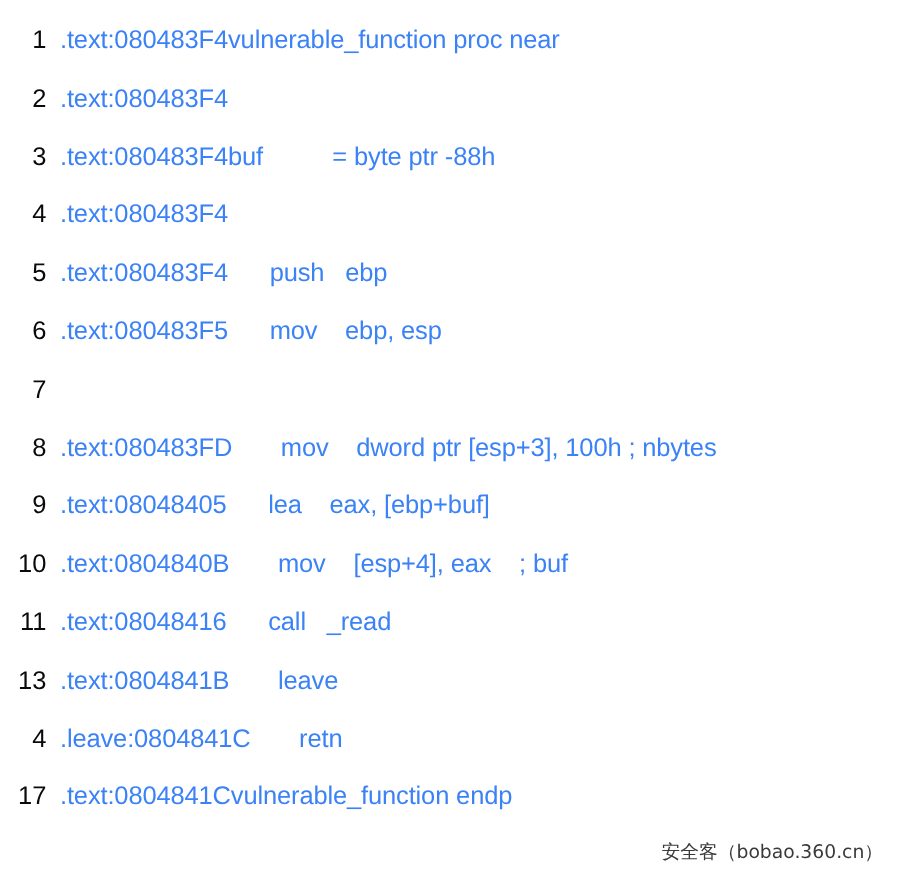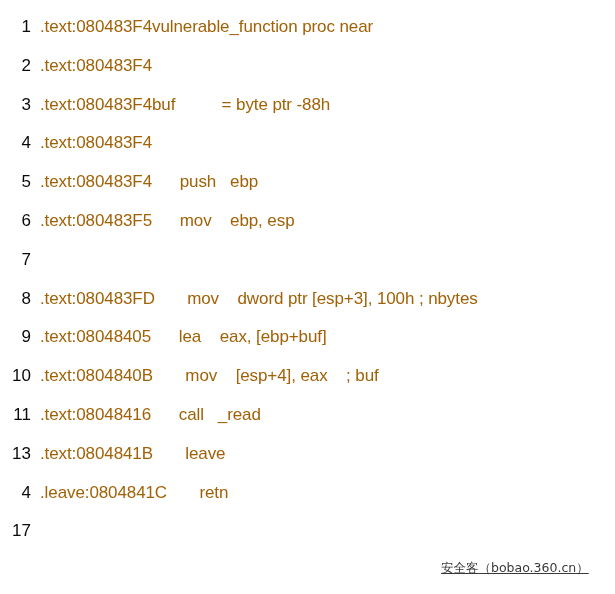--- a/index.html
+++ b/index.html
@@ -35,50 +35,49 @@
     width: 31px;
     min-width: 31px;
     text-align: right;
     font-size: 17px;
     color: #0a0a0a;
     letter-spacing: 0px;
   }
   .line-text {
     padding-left: 9px;
     font-size: 17px;
-    color: #a16207;
+    color: #3b82f6;
     white-space: pre;
     letter-spacing: -0.1px;
   }
   #watermark {
     position: absolute;
     left: 441px;
     top: 561px;
     font-size: 12.5px;
     line-height: 14px;
     color: #3a3a3a;
     font-family: "DejaVu Sans", sans-serif;
     white-space: pre;
     letter-spacing: 0px;
-    text-decoration: underline;
   }
 </style>
 </head>
 <body>
 
 <div id="listing">
     <div class="code-line"><span class="line-number">1</span><span class="line-text">.text:080483F4vulnerable_function proc near</span></div>
     <div class="code-line"><span class="line-number">2</span><span class="line-text">.text:080483F4</span></div>
     <div class="code-line"><span class="line-number">3</span><span class="line-text">.text:080483F4buf          = byte ptr -88h</span></div>
     <div class="code-line"><span class="line-number">4</span><span class="line-text">.text:080483F4</span></div>
     <div class="code-line"><span class="line-number">5</span><span class="line-text">.text:080483F4      push   ebp</span></div>
     <div class="code-line"><span class="line-number">6</span><span class="line-text">.text:080483F5      mov    ebp, esp</span></div>
     <div class="code-line"><span class="line-number">7</span></div>
     <div class="code-line"><span class="line-number">8</span><span class="line-text">.text:080483FD       mov    dword ptr [esp+3], 100h ; nbytes</span></div>
     <div class="code-line"><span class="line-number">9</span><span class="line-text">.text:08048405      lea    eax, [ebp+buf]</span></div>
     <div class="code-line"><span class="line-number">10</span><span class="line-text">.text:0804840B       mov    [esp+4], eax    ; buf</span></div>
     <div class="code-line"><span class="line-number">11</span><span class="line-text">.text:08048416      call   _read</span></div>
     <div class="code-line"><span class="line-number">13</span><span class="line-text">.text:0804841B       leave</span></div>
     <div class="code-line"><span class="line-number">4</span><span class="line-text">.leave:0804841C       retn</span></div>
-    <div class="code-line"><span class="line-number">17</span></div>
+    <div class="code-line"><span class="line-number">17</span><span class="line-text">.text:0804841Cvulnerable_function endp</span></div>
   </div>
 
 <div id="watermark">安全客（bobao.360.cn）</div>
 
 </body></html>

